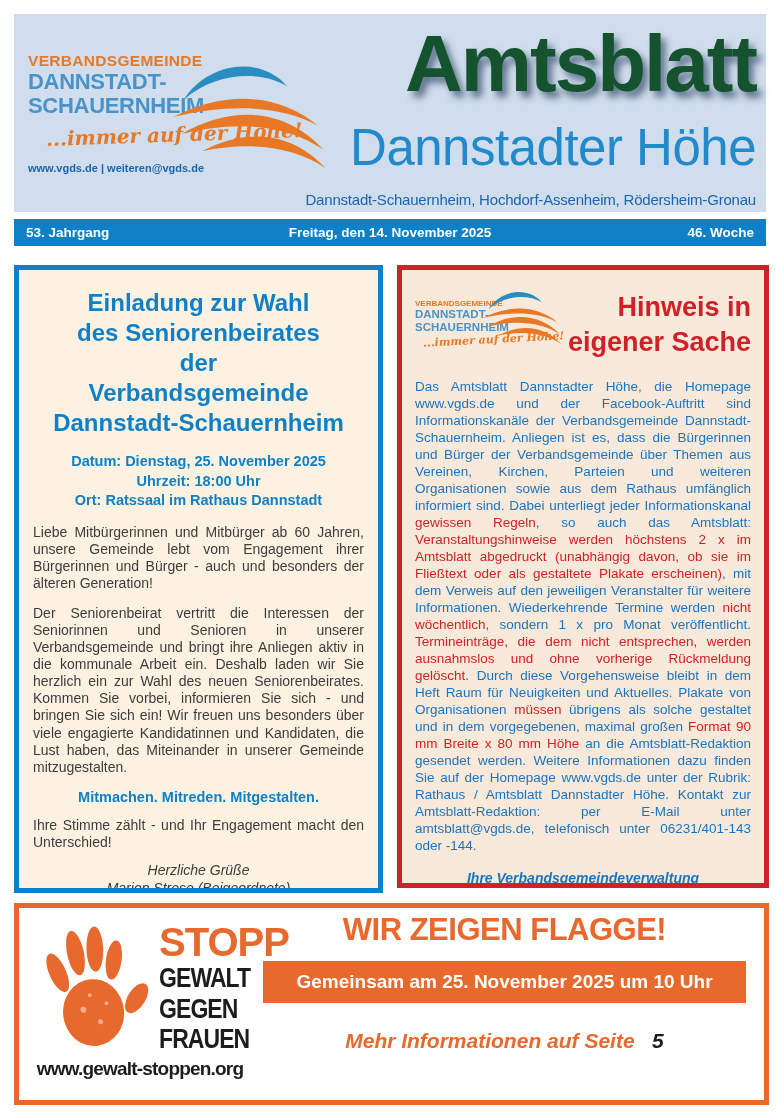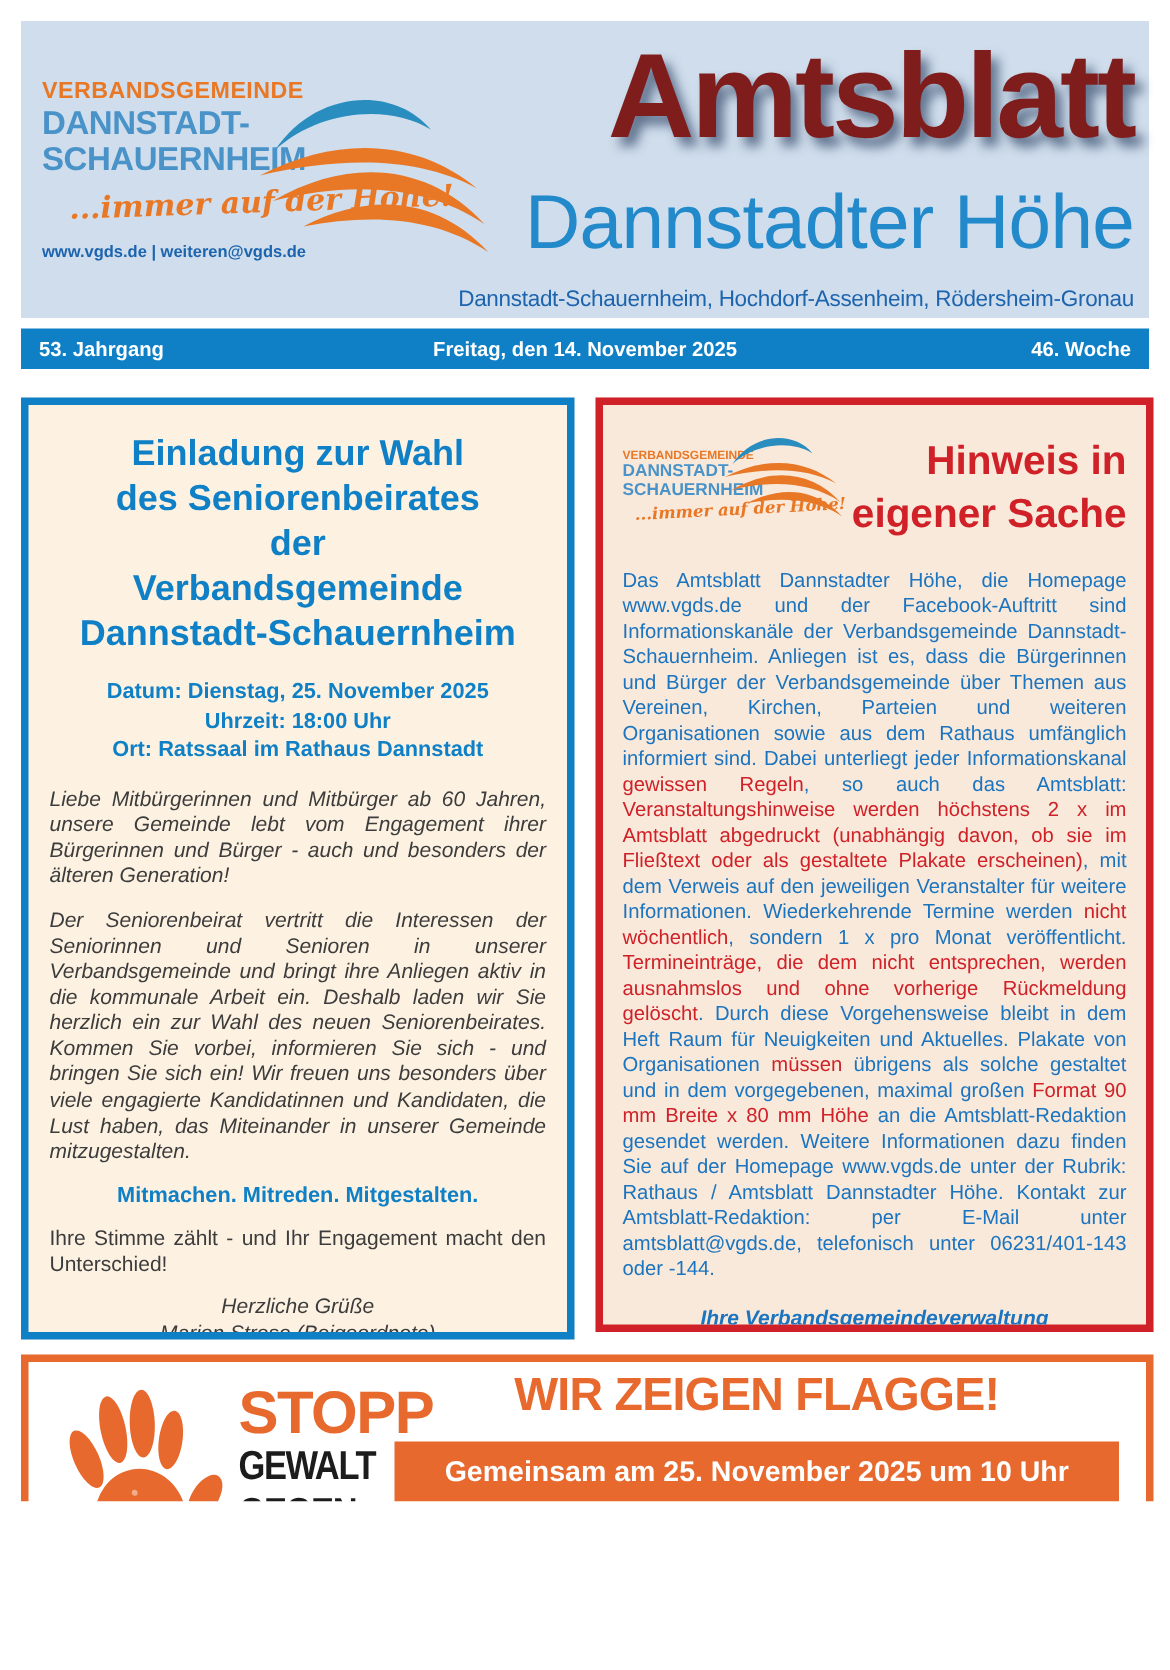--- a/index.html
+++ b/index.html
@@ -2,51 +2,51 @@
 <html style="--header-bg: #cfddec; --bar-blue: #1080c6; --logo-orange: #e87826; --logo-blue: #4a93c8; --title-blue: #2289ca; --muni-blue: #1c64ae; --cream: #fdf2e2; --notice-bg: #f9e9db; --red: #cf2127; --body-blue: #1b74bf; --text-dark: #3c3c3c; --orange: #e8692e;"><head>
 <meta charset="utf-8">
 <style>
   :root{
     --header-bg:#cfddec; --bar-blue:#1080c6; --logo-orange:#e87826; --logo-blue:#4a93c8;
     --title-blue:#2289ca; --muni-blue:#1c64ae; --cream:#fdf2e2; --notice-bg:#f9e9db;
     --red:#cf2127; --body-blue:#1b74bf; --text-dark:#3c3c3c; --orange:#e8692e;
   }
   *{margin:0;padding:0;box-sizing:border-box;}
   body{font-family:"Liberation Sans",sans-serif;background:#ffffff;}
-  .page{position:relative;width:780px;height:1001px;background:#ffffff;overflow:hidden;}
+  .page{position:relative;width:780px;height:1113px;background:#ffffff;overflow:hidden;}
 
   
   .masthead{position:absolute;left:14px;top:14px;width:752px;height:198px;background:var(--header-bg);}
   .logo{position:absolute;left:14px;top:22px;width:300px;height:170px;}
   .logo .vg{color:var(--logo-orange);font-size:15.5px;font-weight:bold;letter-spacing:.3px;margin-top:16px;}
   .logo .n2,.logo .n3{color:var(--logo-blue);font-size:22px;font-weight:bold;letter-spacing:-.3px;line-height:1.1;}
   .logo .tagline{color:var(--logo-orange);font-family:"DejaVu Serif",serif;font-style:italic;font-weight:bold;
     font-size:20px;margin-top:4px;margin-left:18px;transform:rotate(-2deg);}
   .logo .contact{color:var(--muni-blue);font-size:11px;font-weight:bold;margin-top:16px;}
   .swoosh{position:absolute;left:130px;top:6px;width:170px;height:150px;}
 
   .title-block{position:absolute;right:10px;top:8px;text-align:right;width:480px;}
-  .amtsblatt{color:#7f1d1d;font-size:80px;font-weight:bold;letter-spacing:-2px;line-height:1.05;
+  .amtsblatt{color:#14532d;font-size:80px;font-weight:bold;letter-spacing:-2px;line-height:1.05;
     text-shadow:5px 6px 7px rgba(70,90,120,.8);}
   .dannstadter{color:var(--title-blue);font-size:51px;margin-top:12px;letter-spacing:-.5px;}
   .munis{color:var(--muni-blue);font-size:15px;font-weight:normal;letter-spacing:-.2px;margin-top:14px;}
 
   
   .datebar{position:absolute;left:14px;top:219px;width:752px;height:27px;background:var(--bar-blue);
     display:flex;align-items:center;padding:0 12px;color:#fff;font-size:13.5px;font-weight:bold;}
   .datebar .l{flex:1;text-align:left;}
   .datebar .c{flex:1;text-align:center;}
   .datebar .r{flex:1;text-align:right;}
 
   
   .invitation{position:absolute;left:14px;top:265px;width:369px;height:628px;background:var(--cream);
     border:5px solid var(--bar-blue);padding:14px 14px 10px 14px;overflow:hidden;}
   .inv-title{color:var(--bar-blue);font-size:24px;font-weight:bold;text-align:center;line-height:1.25;margin-top:4px;}
   .inv-details{color:var(--bar-blue);font-size:14.5px;font-weight:bold;text-align:center;line-height:1.35;margin-top:14px;}
-  .inv-body{color:var(--text-dark);font-size:14px;line-height:1.22;text-align:justify;margin-top:13px;font-style:italic;}
+  .inv-body{color:var(--text-dark);font-size:14px;line-height:1.22;text-align:justify;margin-top:13px;}
   .inv-slogan{color:var(--bar-blue);font-size:14.5px;font-weight:bold;text-align:center;margin-top:13px;}
   .inv-p3{color:var(--text-dark);font-size:14px;line-height:1.22;text-align:justify;margin-top:12px;}
   .inv-closing{color:var(--text-dark);font-size:14px;font-style:italic;text-align:center;line-height:1.3;margin-top:10px;}
 
   
   .notice{position:absolute;left:397px;top:265px;width:372px;height:623px;background:var(--notice-bg);
     border:5px solid var(--red);padding:12px 13px 10px 13px;overflow:hidden;}
   .notice-head{display:flex;align-items:center;height:86px;}
   .mini-logo{position:relative;width:150px;height:84px;flex:none;}
   .mini-logo .vg{color:var(--logo-orange);font-size:8px;font-weight:bold;margin-top:16px;}

